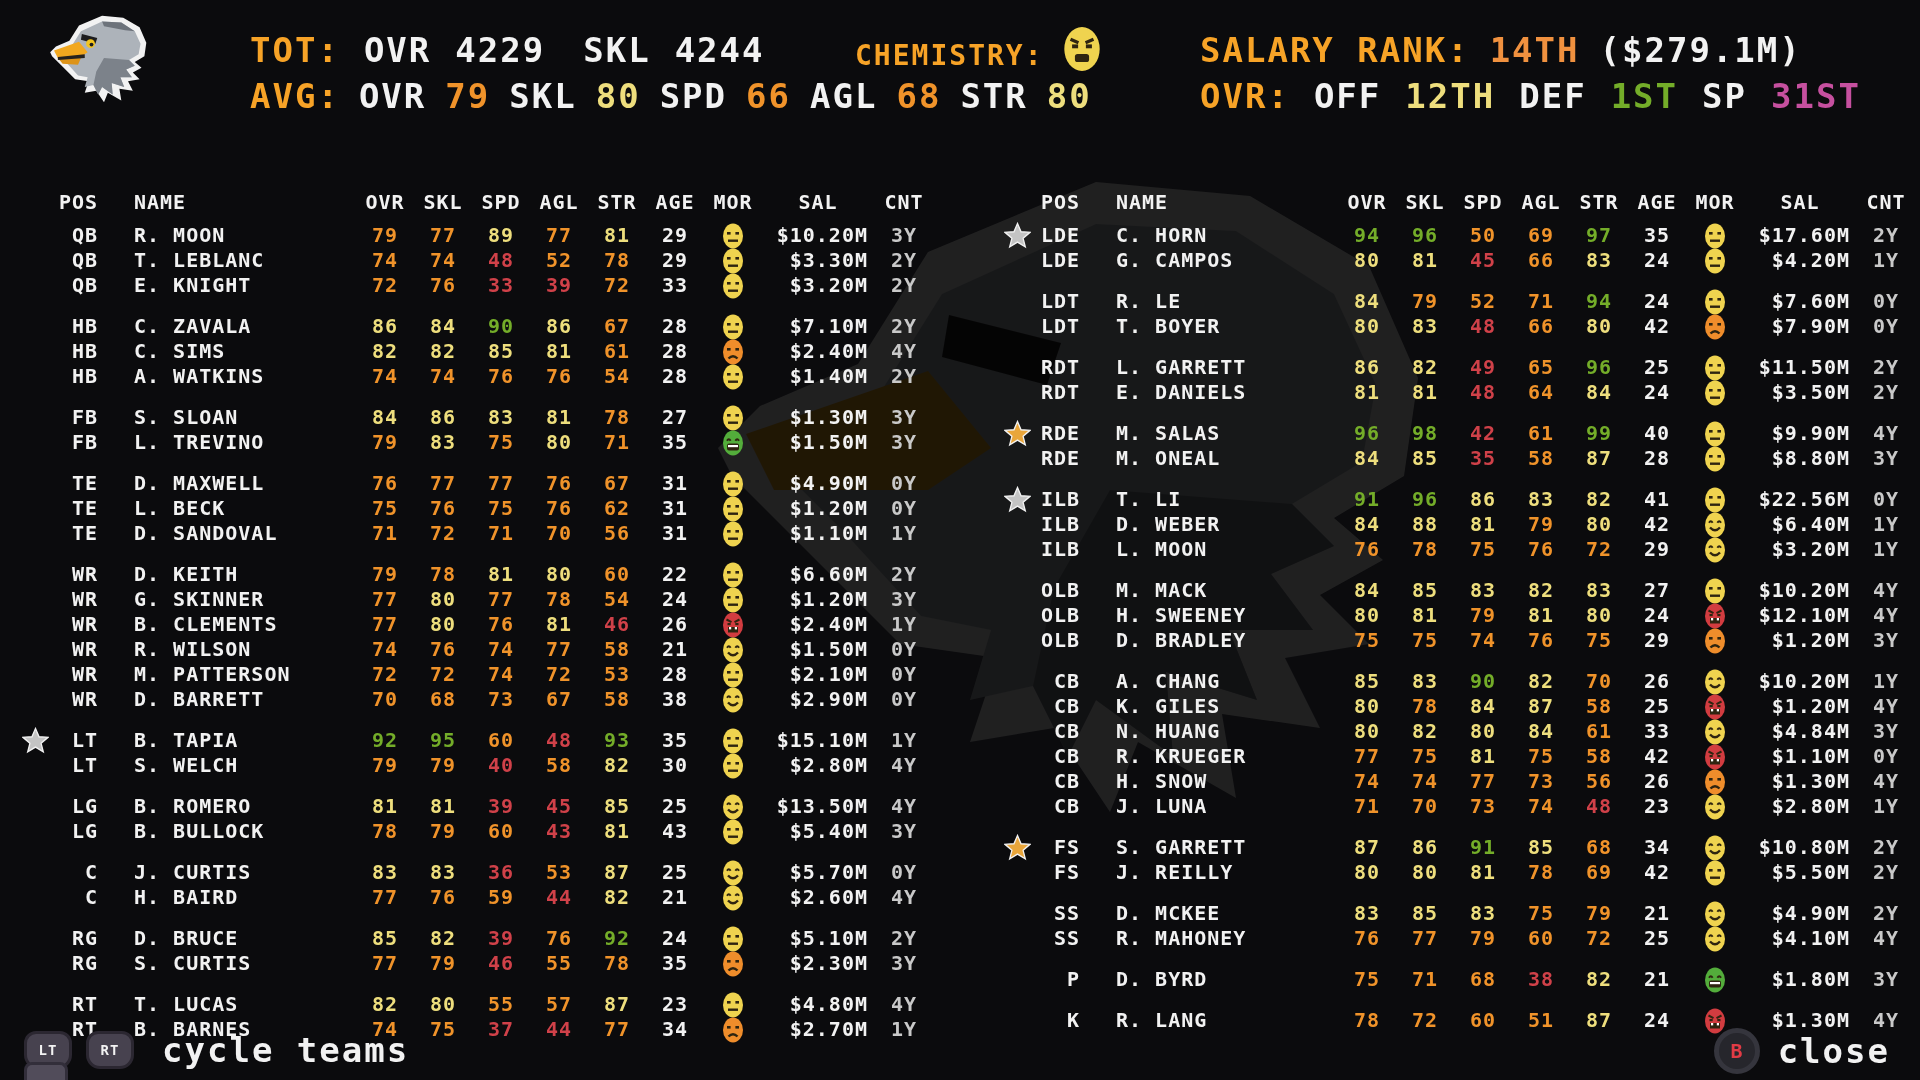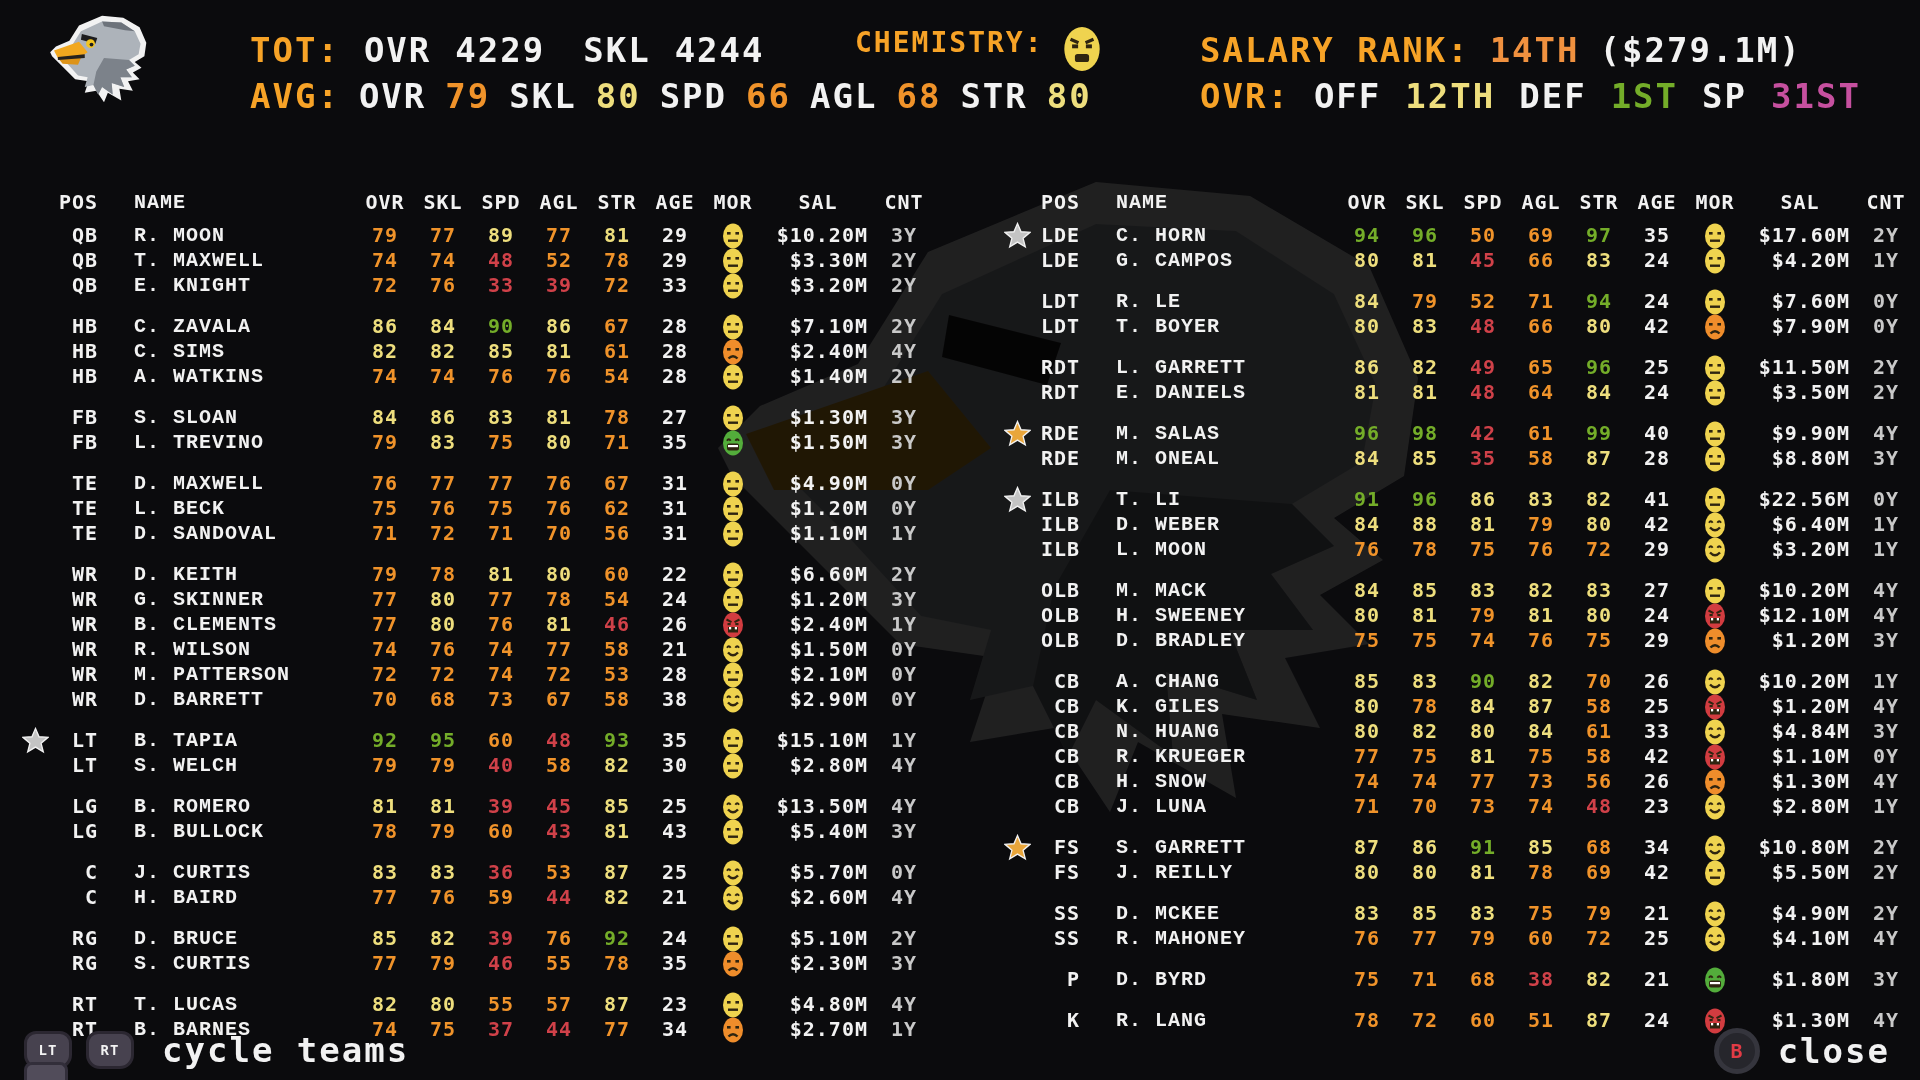--- a/index.html
+++ b/index.html
@@ -15,38 +15,38 @@
   .hrow{position:absolute;display:flex;align-items:center;gap:24px;font-size:34px;letter-spacing:2px;white-space:nowrap;}
   .c-label{color:var(--label);}
   .c-white{color:var(--white);}
   .c-gray{color:var(--gray);}
   .c-green{color:var(--green);}
   .c-yellow{color:var(--yellow);}
   .c-orange{color:var(--orange);}
   .c-red{color:var(--red);}
   .c-magenta{color:var(--magenta);}
   .c-rank-orange{color:var(--rank-orange);}
-  .chem-wrap{position:absolute;left:855px;top:26px;display:flex;align-items:flex-start;gap:18px;font-size:28px;letter-spacing:2px;}
+  .chem-wrap{position:absolute;left:855px;top:26px;display:flex;align-items:flex-end;gap:18px;font-size:28px;letter-spacing:2px;}
   .gap-big{margin-left:14px;}
   
   #logo{left:46px;top:10px;}
   #watermark{left:690px;top:140px;filter:brightness(0.14);opacity:0.95;pointer-events:none;}
   
   .rtable{position:absolute;top:142px;width:916px;font-size:20px;letter-spacing:1px;}
   #table-left{left:18px;}
   #table-right{left:1000px;}
   .t-row{display:grid;grid-template-columns:34px 56px 248px repeat(7,58px) 112px 60px;height:25px;line-height:25px;align-items:center;}
   .t-head{margin-bottom:8px;color:var(--white);margin-top:48px;}
   .t-group{margin-bottom:16px;}
   .cell{overflow:hidden;white-space:nowrap;}
   .a-l{text-align:left;}
   .a-c{text-align:center;}
   .a-r{text-align:right;}
   .pos{padding-right:10px;}
-  .name{padding-left:26px;color:var(--white);font-family:Liberation Mono, monospace;}
+  .name{padding-left:26px;color:var(--white);}
   .sal{padding-right:6px;}
   .star-cell{display:flex;align-items:center;justify-content:center;}
   .mor-cell{display:flex;align-items:center;justify-content:center;}
   
   .footer-left{position:absolute;left:24px;top:1030px;display:flex;align-items:center;gap:14px;}
   .footer-right{position:absolute;right:30px;top:1028px;display:flex;align-items:center;gap:18px;}
   .pad-btn{
     width:42px;height:32px;background:var(--btn);
     border:3px solid var(--btn-edge);
     border-radius:12px 12px 14px 14px;
@@ -171,21 +171,21 @@
             <rect x="13.4" y="9" width="3.6" height="2.6" fill="#2e2410"></rect>
             <rect x="6" y="16.5" width="10" height="2.4" fill="#2e2410"></rect>
           </svg>
         </span>
         <span class="cell a-r sal c-white">$10.20M</span>
         <span class="cell a-c c-gray">3Y</span>
       </div>
       <div class="t-row">
         <span class="cell star-cell"></span>
         <span class="cell a-r pos c-white">QB</span>
-        <span class="cell a-l name">T. MAXWELL</span>
+        <span class="cell a-l name">T. LEBLANC</span>
         <span class="cell a-c c-orange">74</span>
         <span class="cell a-c c-orange">74</span>
         <span class="cell a-c c-red">48</span>
         <span class="cell a-c c-orange">52</span>
         <span class="cell a-c c-orange">78</span>
         <span class="cell a-c c-white">29</span>
         <span class="cell mor-cell">
           <svg width="22" height="26" viewBox="0 0 22 26">
             <ellipse cx="11" cy="13" rx="10" ry="12.4" fill="#efd34f"></ellipse>
             <rect x="5" y="9" width="3.6" height="2.6" fill="#2e2410"></rect>

